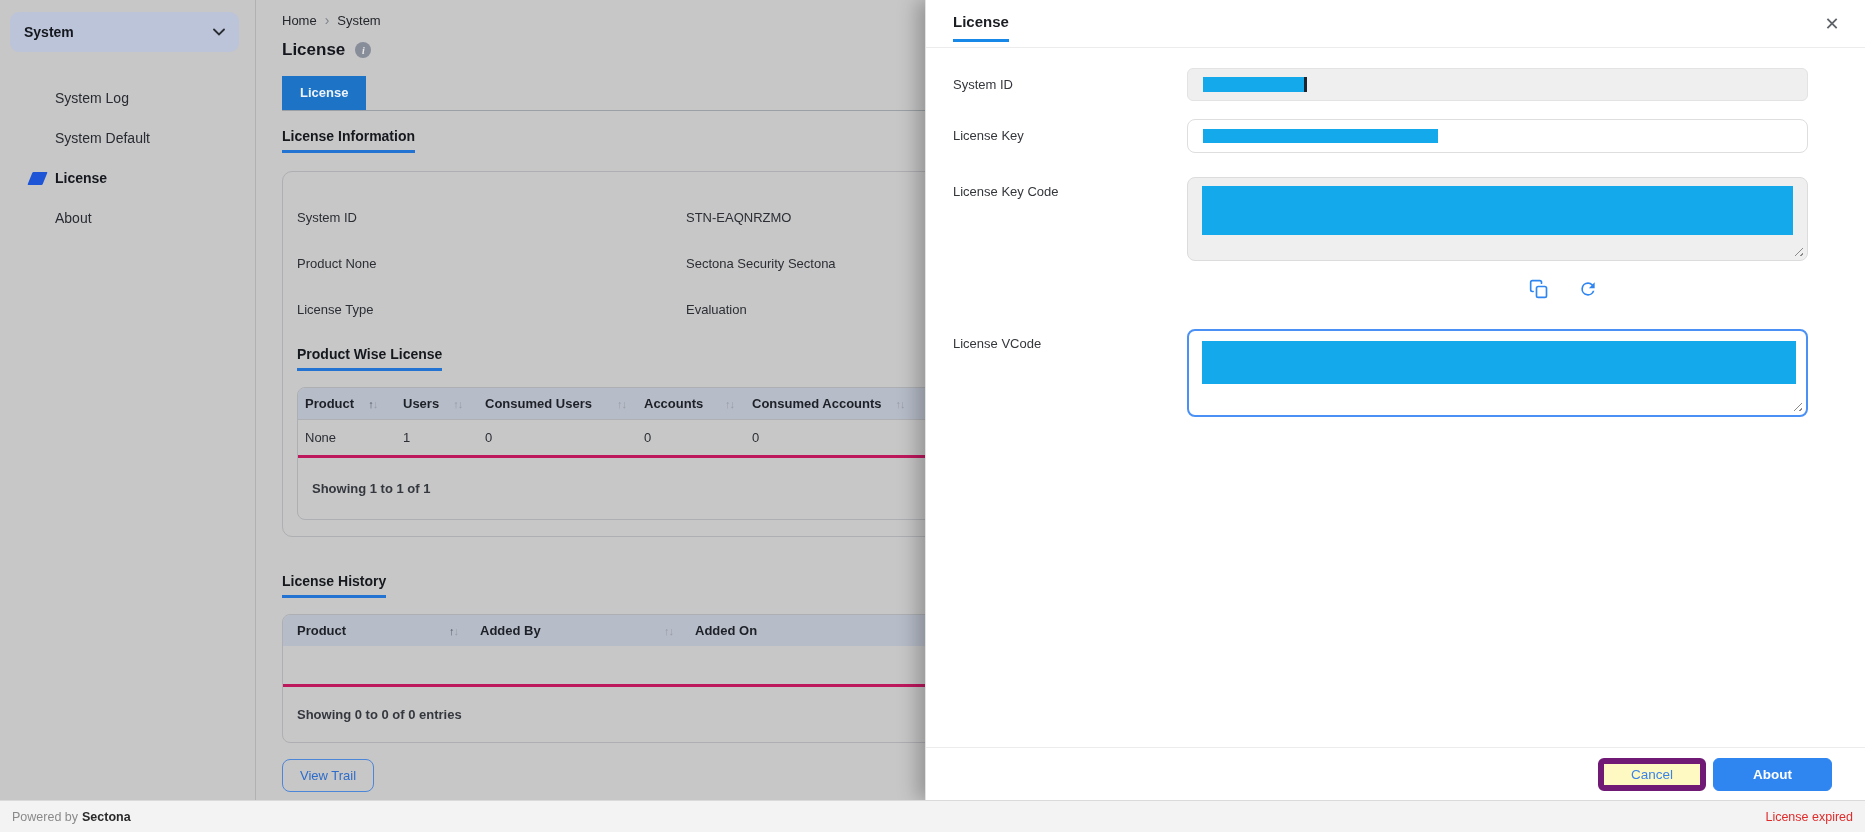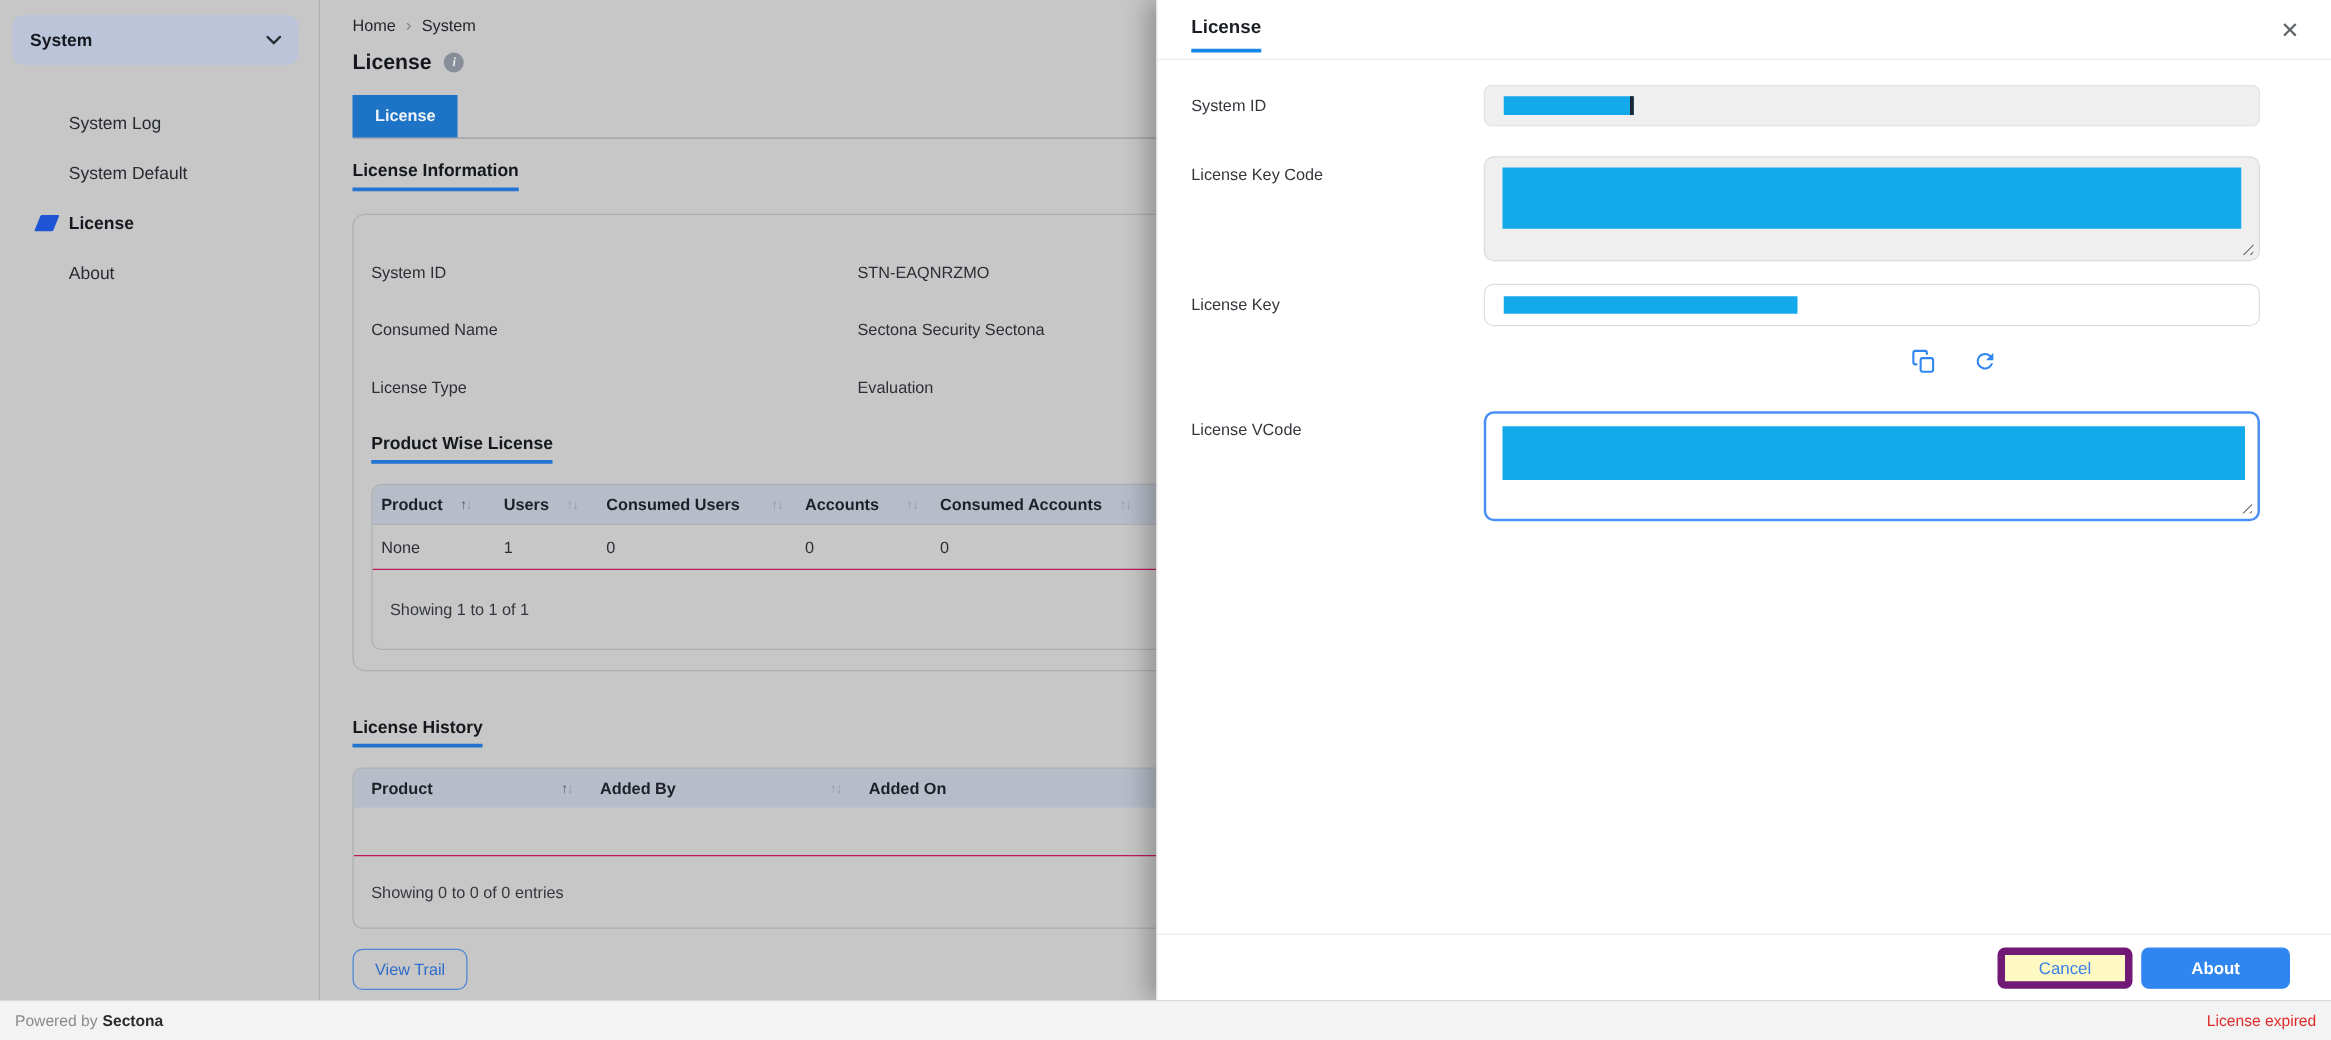--- a/index.html
+++ b/index.html
@@ -51,22 +51,22 @@
   .thead { background:var(--table-header-bg); height:31px; font-weight:bold; font-size:13px; color:#1d2averify026; }
   .thead { color:#1d2026; }
   .th { display:flex; align-items:center; }
   .sort { display:inline-flex; margin-left:14px; font-size:11px; letter-spacing:-1px; cursor:pointer; }
   .sort .up { color:#565b63; } .sort .dn { color:#989da6; }
   .sort.inactive .up { color:#989da6; }
   .c1 { width:98px; } .c2 { width:82px; } .c3 { width:159px; } .c4 { width:108px; } .c5 { flex:1; }
   .h1 { width:183px; } .h2 { width:215px; } .h3 { flex:1; }
   .tbody-row { height:36px; border-top:1px solid #aeb0b3; font-size:13px; color:#2b2e34; }
   .empty-row { height:38px; border-top:0; }
-  .tfoot { border-top:1px solid #be185d; height:64px; display:flex; align-items:center;
-    padding-left:14px; font-size:13px; color:#34383e; }
+  .tfoot { border-top:3px solid #be185d; height:64px; display:flex; align-items:center;
+    padding-left:14px; font-size:13px; color:#34383e;font-weight:bold; }
   .history-table .tr { padding-left:14px; }
   .history-table .tfoot { height:58px; }
   .view-trail { margin-top:16px; display:inline-block; padding:8px 17px; border:1.5px solid #4c86d9;
     border-radius:8px; color:#2e6cc9; background:transparent; font-size:13px;
     font-family:inherit; cursor:pointer; }
 
   
   .footer-strip { position:absolute; left:0; right:0; bottom:0; height:32px; background:#f3f3f3;
     border-top:1px solid #dadada; display:flex; align-items:center; justify-content:space-between;
     padding:0 12px; font-size:12.5px; z-index:10; }
@@ -162,21 +162,21 @@
     <div class="section-heading">
       <span>License Information</span>
     </div>
 
     <div class="card">
       <div class="kv-row">
         <span class="k">System ID</span>
         <span class="v">STN-EAQNRZMO</span>
       </div>
       <div class="kv-row">
-        <span class="k">Consumed Name</span>
+        <span class="k">Product None</span>
         <span class="v">Sectona Security Sectona</span>
       </div>
       <div class="kv-row">
         <span class="k">License Type</span>
         <span class="v">Evaluation</span>
       </div>
 
       <div class="inner-heading">
         <span>Product Wise License</span>
       </div>
@@ -283,35 +283,35 @@
 
     <div class="f-row mt20">
       <span class="f-label">System ID</span>
       <div class="ctrl">
         <div class="input disabled">
           <span class="redact r-sysid"></span>
         </div>
       </div>
     </div>
 
+    <div class="f-row mt18">
+      <span class="f-label">License Key</span>
+      <div class="ctrl">
+        <div class="input editable">
+          <span class="redact r-key"></span>
+        </div>
+      </div>
+    </div>
+
     <div class="f-row top mt24">
       <span class="f-label">License Key Code</span>
       <div class="ctrl">
         <div class="textarea disabled">
           <span class="redact r-keycode" style="display:block"></span>
           <span class="grip"></span>
-        </div>
-      </div>
-    </div>
-
-    <div class="f-row mt18">
-      <span class="f-label">License Key</span>
-      <div class="ctrl">
-        <div class="input editable">
-          <span class="redact r-key"></span>
         </div>
       </div>
     </div>
 
     <div class="icon-row">
       <span class="icon-btn">
         <svg width="20" height="20" viewBox="0 0 24 24" fill="none" stroke="#2f86f0" stroke-width="2" stroke-linecap="round" stroke-linejoin="round">
             <rect x="9" y="9" width="12" height="13" rx="2"></rect>
             <path d="M5 15H4a2 2 0 0 1-2-2V4a2 2 0 0 1 2-2h9a2 2 0 0 1 2 2v1"></path>
           </svg>

